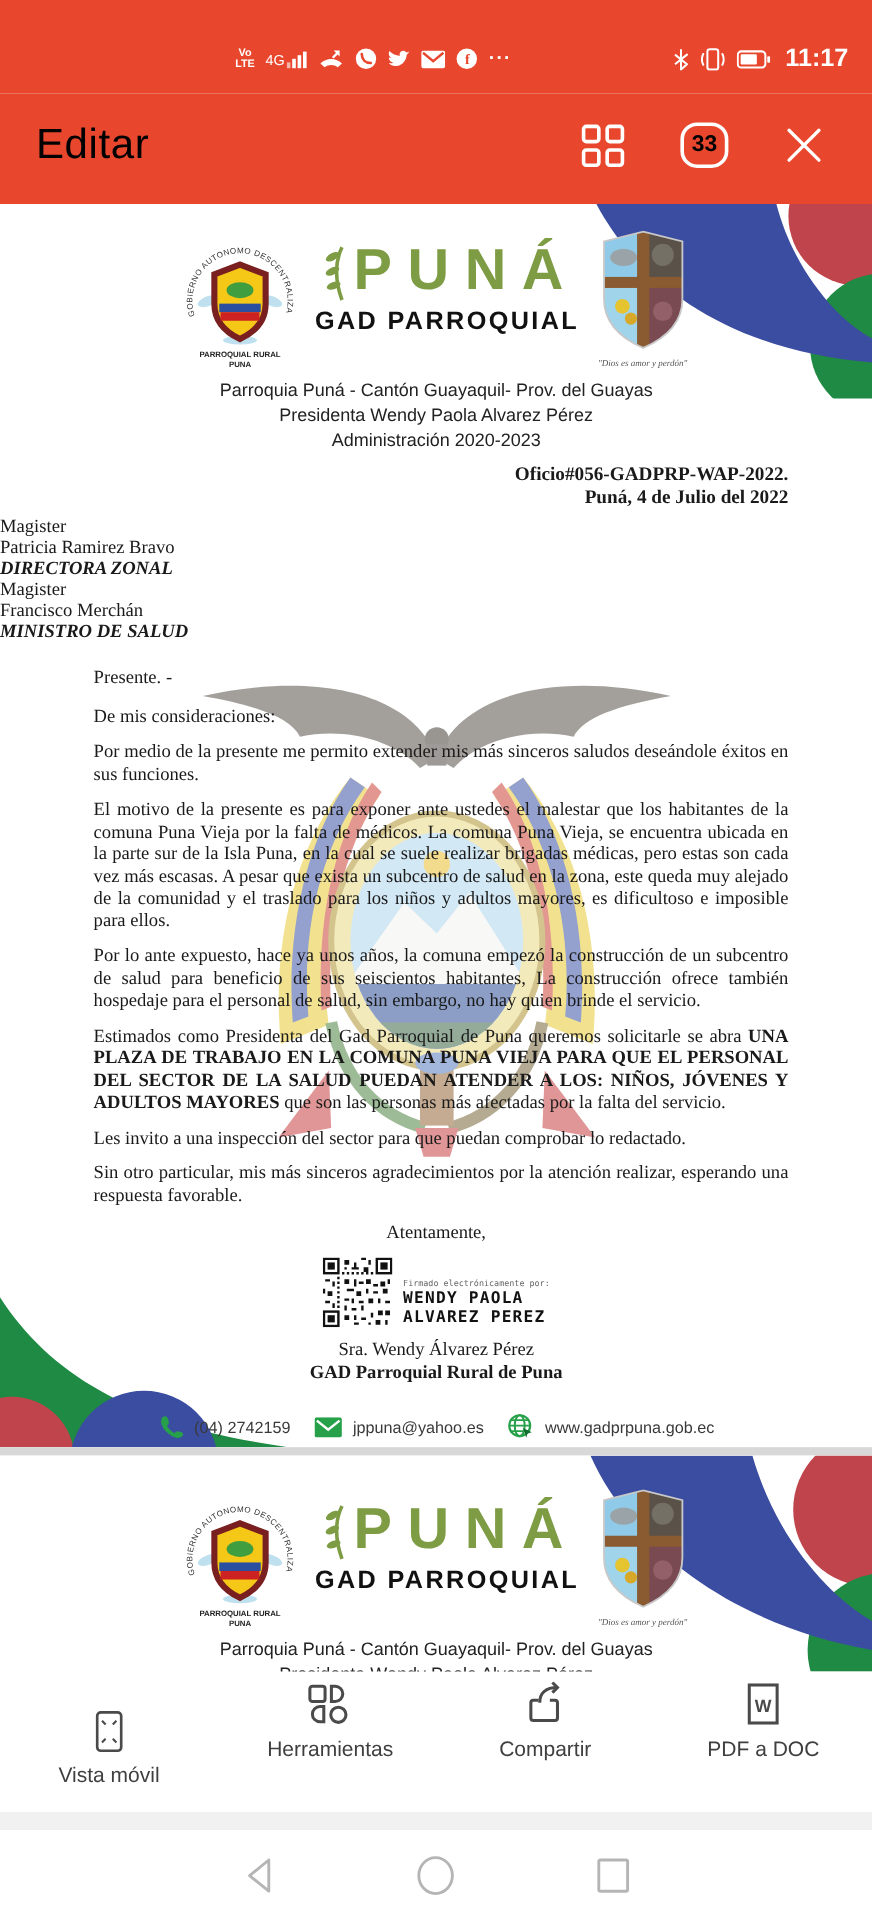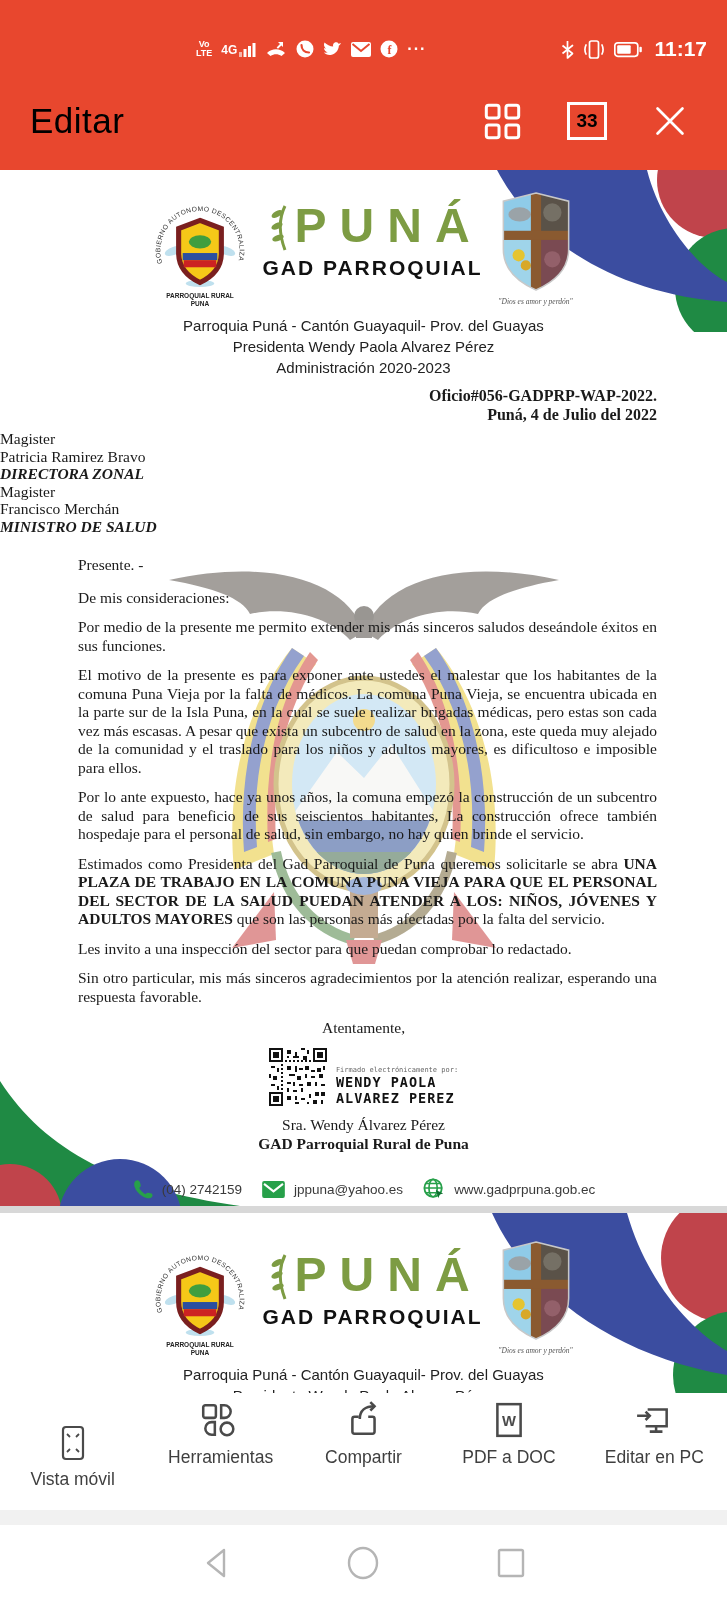--- a/index.html
+++ b/index.html
@@ -11,30 +11,30 @@
   body{margin:0;background:#777;font-family:"Liberation Sans",sans-serif}
   .screen{position:relative;width:727px;height:1600px;margin:0 auto;background:#fff;overflow:hidden}
 
   
   .statusbar{position:absolute;top:0;left:0;right:0;height:78px;background:var(--red);
     display:flex;align-items:center;color:#fff;padding:20px 20px 0 196px}
   .st-left{display:flex;align-items:center;gap:9px}
   .st-right{display:flex;align-items:center;gap:9px;margin-left:auto}
   .volte{font-size:9px;font-weight:bold;line-height:9px;text-align:center}
   .net4g{display:flex;align-items:flex-end;gap:2px}
-  .net4g .g{font-size:12px;font-weight:bold}
+  .net4g .g{font-size:12px;font-weight:normal}
   .st-time{font-size:21px;font-weight:bold;margin-left:3px}
   .stic{display:inline-flex}
 
   
   .appbar{position:absolute;top:78px;left:0;right:0;height:92px;background:var(--red);
     display:flex;align-items:center;color:#000000;padding:0 40px 6px 30px}
   .appbar-title{font-size:35px;font-weight:400;letter-spacing:.5px}
   .appbar-actions{margin-left:auto;display:flex;align-items:center;gap:46px}
-  .pagebadge{width:40px;height:38px;border:3px solid #fff;border-radius:0;
+  .pagebadge{width:40px;height:38px;border:3px solid #fff;border-radius:14px;
     display:flex;align-items:center;justify-content:center;font-size:19px;font-weight:bold}
 
   
   .page{position:absolute;left:0;width:727px;background:#fff;overflow:hidden}
   .page1{top:170px;height:1036px}
   .pagegap{position:absolute;top:1206px;left:0;width:100%;height:7px;background:#d8d8d8}
   .page2{top:1213px;height:180px}
   .decor{position:absolute;z-index:0}
   .decor.tr{top:0;right:0}
   .decor.bl{bottom:0;left:0}
@@ -465,28 +465,20 @@
         </svg>
       <div class="tool-label">Compartir</div>
     </div>
     <div class="tool">
       <svg width="38" height="38" viewBox="0 0 36 36">
         <rect x="7" y="3" width="22" height="30" stroke="#4a4a4a" stroke-width="2.4" fill="none"></rect>
         <text x="18" y="24" text-anchor="middle" font-family="Liberation Sans,sans-serif" font-weight="bold" font-size="14" fill="#4a4a4a">W</text>
         </svg>
       <div class="tool-label">PDF a DOC</div>
     </div>
-    <div class="tool">
-      <svg width="38" height="38" viewBox="0 0 36 36" stroke="#4a4a4a" stroke-width="2.4" fill="none">
-        <path d="M12,8 h18 v16 h-20"></path>
-          <path d="M2,14 H14 M10,10 L14,14 L10,18"></path>
-        <path d="M20,24 v5 M14,29 h12"></path>
-        </svg>
-      <div class="tool-label">Editar en PC</div>
-    </div>
   </div>
 
   <div class="grayband"></div>
 
   <div class="navbar">
     <svg width="32" height="36" viewBox="0 0 32 36">
       <path d="M24,5 L8,18 L24,31 Z" stroke="#b5b5b5" stroke-width="2.4" fill="none" stroke-linejoin="round"></path>
       </svg>
     <svg width="38" height="38" viewBox="0 0 38 38">
       <ellipse cx="19" cy="19" rx="14" ry="15" stroke="#b5b5b5" stroke-width="2.4" fill="none"></ellipse>

